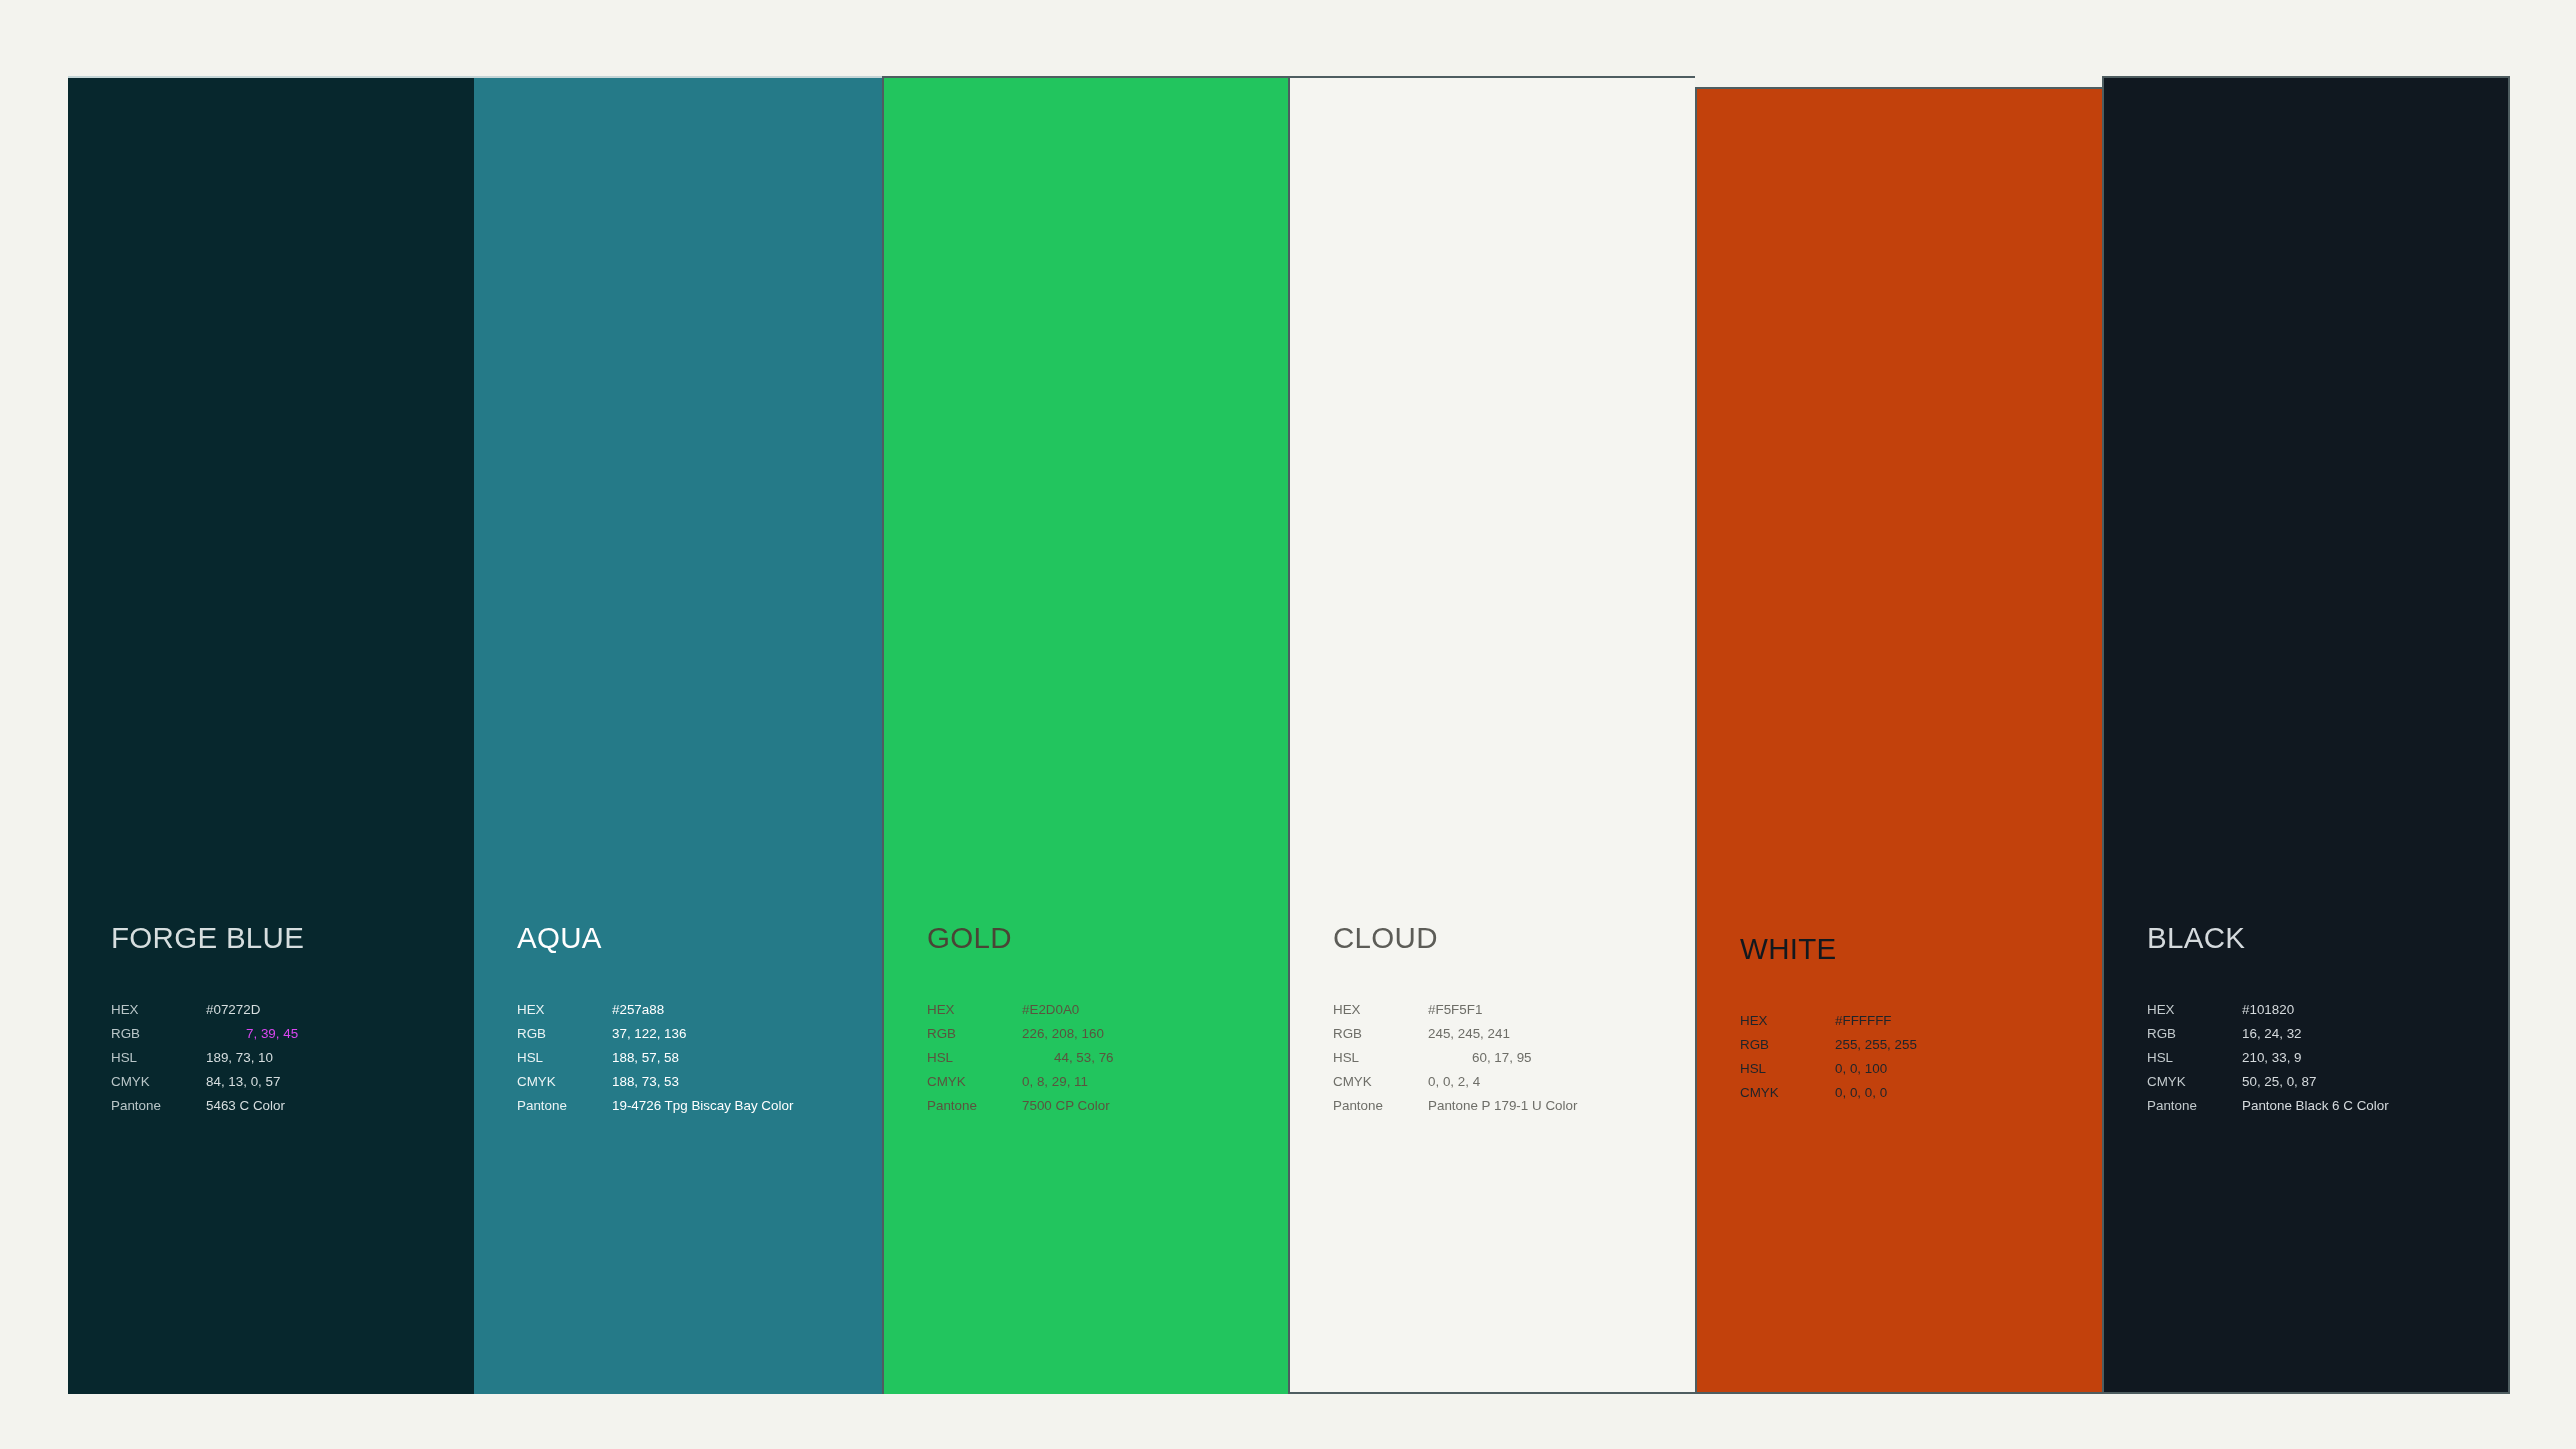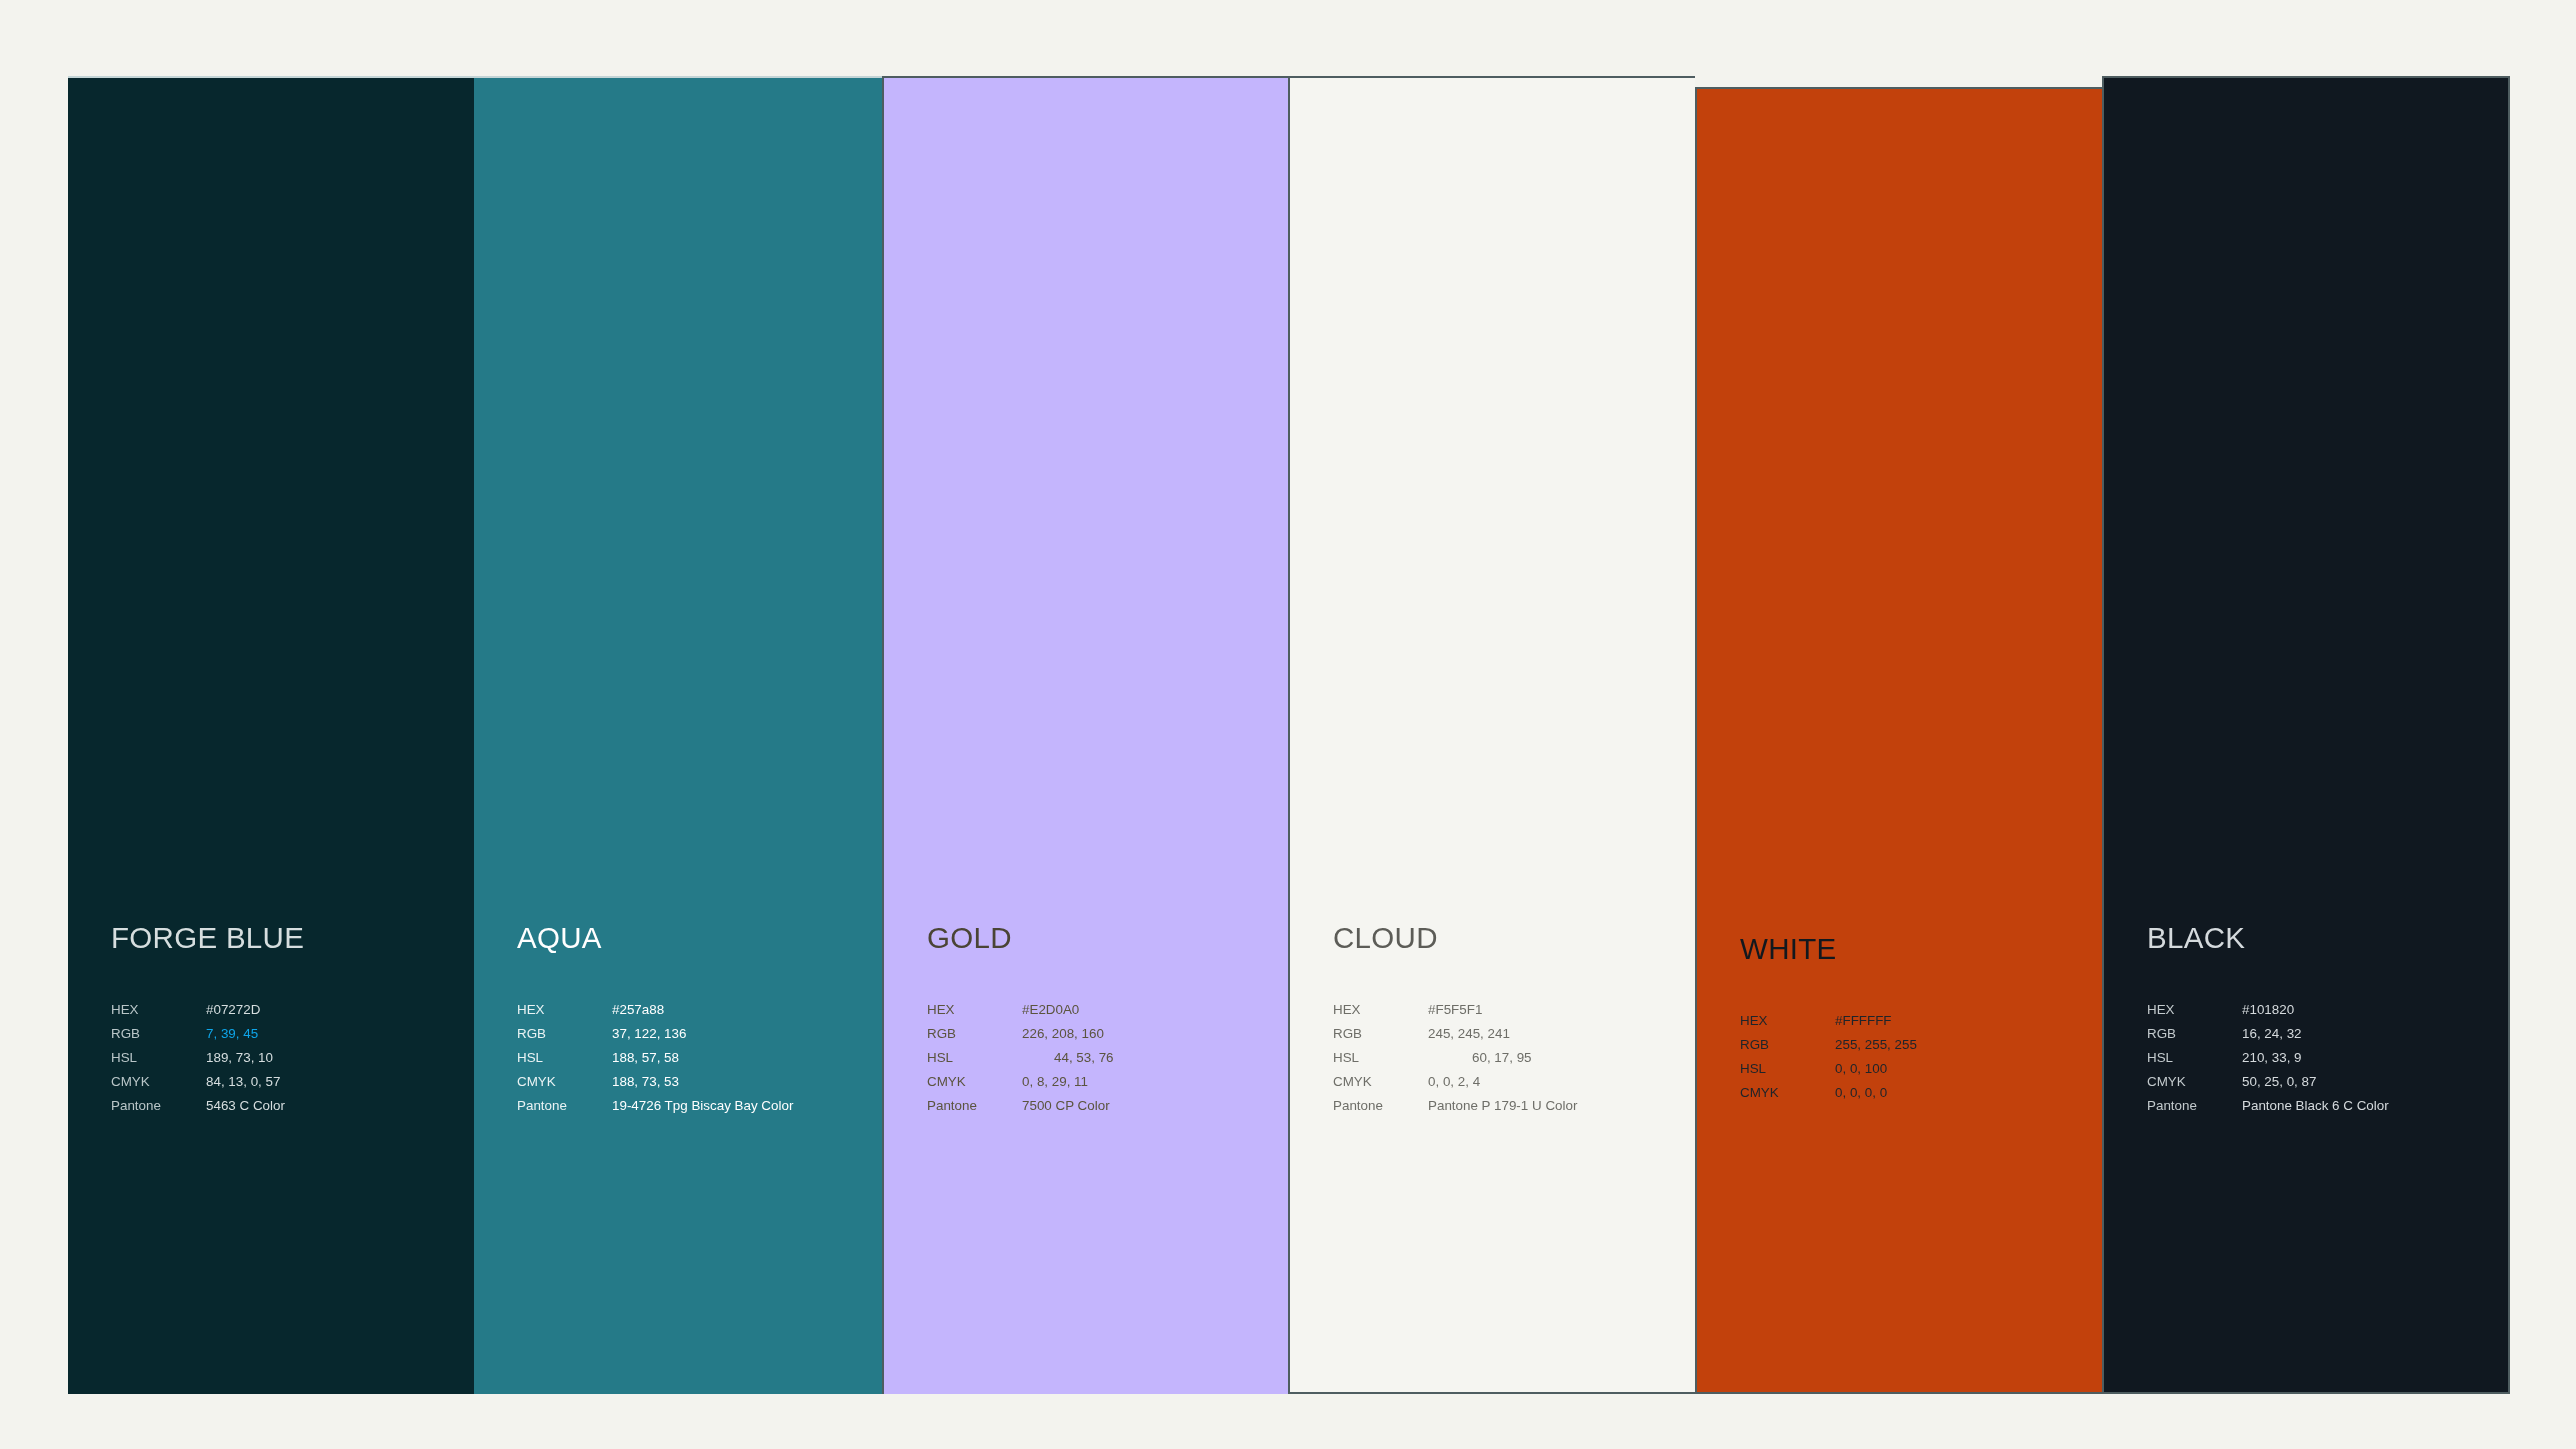--- a/index.html
+++ b/index.html
@@ -88,21 +88,21 @@
     <div class="swatch" style="flex-basis: 406px; width: 406px;">
       <div class="swatch-inner" style="background: rgb(7, 39, 45); border-top: 2px solid rgb(195, 212, 214);">
         <div class="swatch-name" style="color: rgb(214, 222, 223);">FORGE BLUE</div>
         <div class="spec-table">
           <div class="spec-row">
             <div class="spec-label" style="color: rgb(185, 198, 200);">HEX</div>
             <div class="spec-value" style="color: rgb(214, 222, 223);">#07272D</div>
           </div>
           <div class="spec-row">
             <div class="spec-label" style="color: rgb(185, 198, 200);">RGB</div>
-            <div class="spec-value" style="color: #0ea5e9;">7, 39, 45</div>
+            <div class="spec-value" style="color: #d946ef; margin-left: 40px;">7, 39, 45</div>
           </div>
           <div class="spec-row">
             <div class="spec-label" style="color: rgb(185, 198, 200);">HSL</div>
             <div class="spec-value" style="color: rgb(214, 222, 223);">189, 73, 10</div>
           </div>
           <div class="spec-row">
             <div class="spec-label" style="color: rgb(185, 198, 200);">CMYK</div>
             <div class="spec-value" style="color: rgb(214, 222, 223);">84, 13, 0, 57</div>
           </div>
           <div class="spec-row">
@@ -133,21 +133,21 @@
             <div class="spec-value" style="color: rgb(255, 255, 255);">188, 73, 53</div>
           </div>
           <div class="spec-row">
             <div class="spec-label" style="color: rgb(234, 243, 244);">Pantone</div>
             <div class="spec-value" style="color: rgb(255, 255, 255);">19-4726 Tpg Biscay Bay Color</div>
           </div>
         </div>
       </div>
     </div>
     <div class="swatch" style="flex-basis: 406px; width: 406px;">
-      <div class="swatch-inner" style="background: #c4b5fd; border-top: 2px solid rgb(78, 93, 96); border-left: 2px solid rgb(78, 93, 96);">
+      <div class="swatch-inner" style="background: #22c55e; border-top: 2px solid rgb(78, 93, 96); border-left: 2px solid rgb(78, 93, 96);">
         <div class="swatch-name" style="color: rgb(74, 68, 53);">GOLD</div>
         <div class="spec-table">
           <div class="spec-row">
             <div class="spec-label" style="color: rgb(91, 84, 63);">HEX</div>
             <div class="spec-value" style="color: rgb(91, 84, 63);">#E2D0A0</div>
           </div>
           <div class="spec-row">
             <div class="spec-label" style="color: rgb(91, 84, 63);">RGB</div>
             <div class="spec-value" style="color: rgb(91, 84, 63);">226, 208, 160</div>
           </div>

